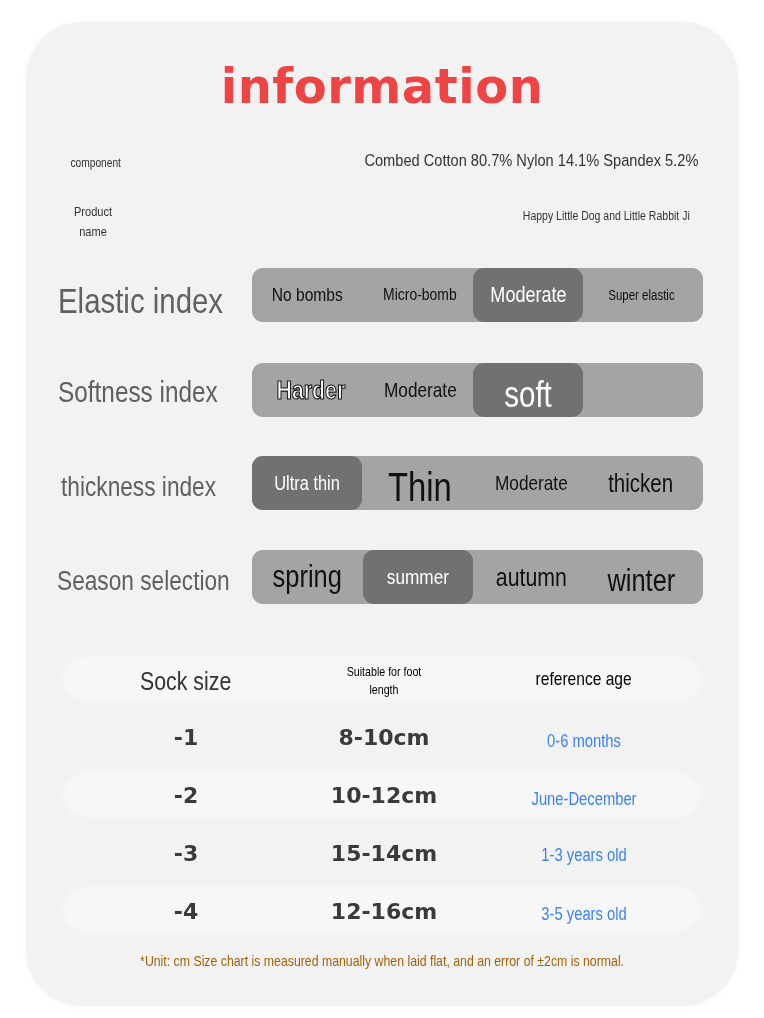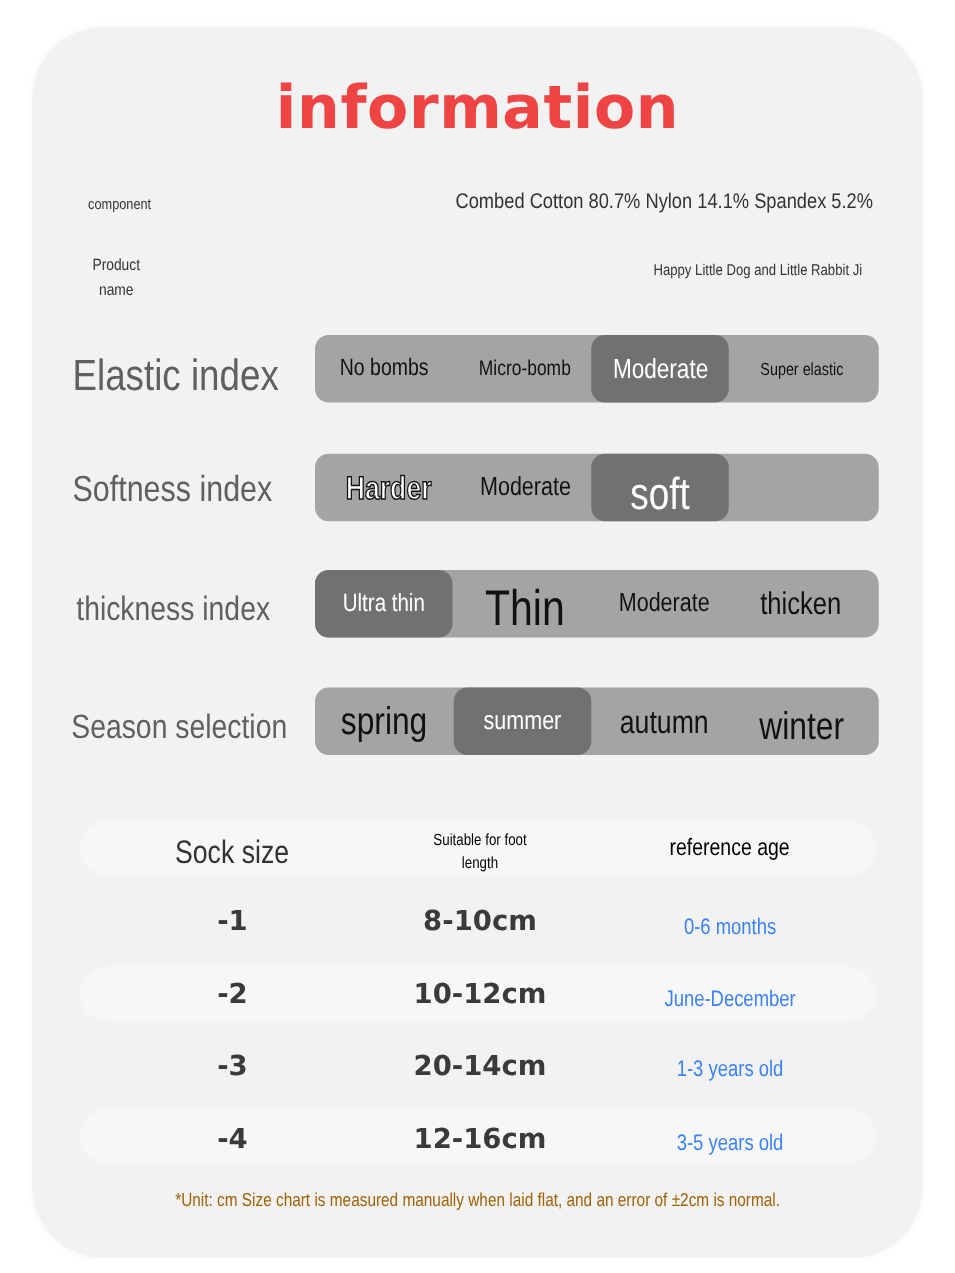--- a/index.html
+++ b/index.html
@@ -121,21 +121,21 @@
 <div class="cell c1 num" style="top:725px;">-1</div>
 <div class="cell c2 num" style="top:725px;">8-10cm</div>
 <div class="cell c3 age" style="top:731px;"><span>0-6 months</span></div>
 
 <div class="row-band" style="top:776px;"></div>
 <div class="cell c1 num" style="top:783px;">-2</div>
 <div class="cell c2 num" style="top:783px;">10-12cm</div>
 <div class="cell c3 age" style="top:789px;"><span>June-December</span></div>
 
 <div class="cell c1 num" style="top:841px;">-3</div>
-<div class="cell c2 num" style="top:841px;">20-14cm</div>
+<div class="cell c2 num" style="top:841px;">15-14cm</div>
 <div class="cell c3 age" style="top:845px;"><span>1-3 years old</span></div>
 
 <div class="row-band" style="top:890px;"></div>
 <div class="cell c1 num" style="top:899px;">-4</div>
 <div class="cell c2 num" style="top:899px;">12-16cm</div>
 <div class="cell c3 age" style="top:904px;"><span>3-5 years old</span></div>
 
 <div class="note"><span>*Unit: cm Size chart is measured manually when laid flat, and an error of ±2cm is normal.</span></div>
 
 </body></html>

